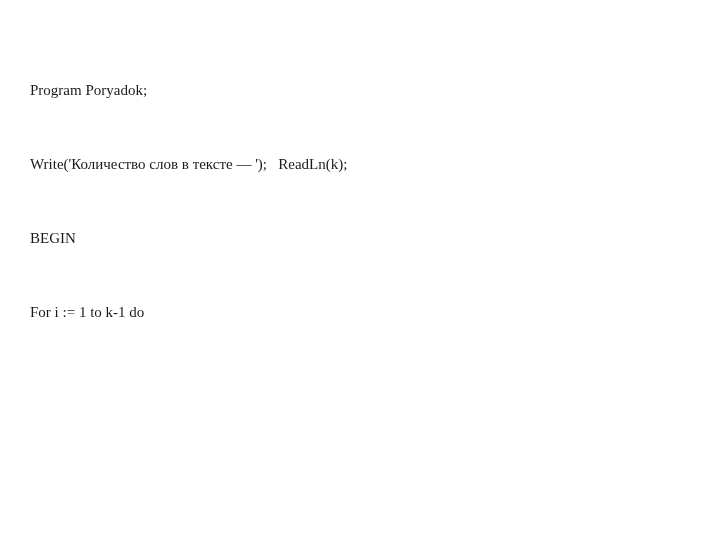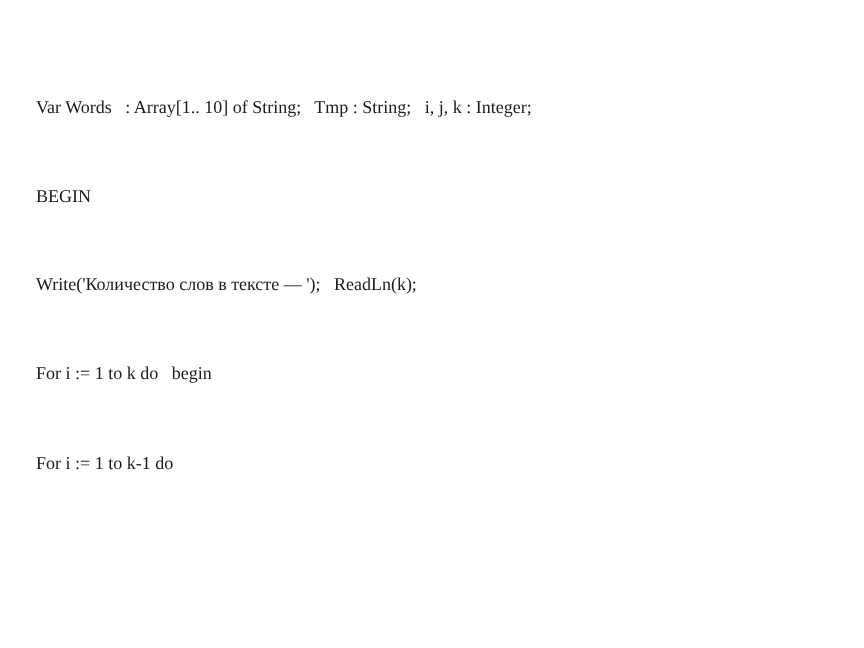--- a/index.html
+++ b/index.html
@@ -28,24 +28,23 @@
     }
 
     .code-line {
       display: block;
     }
   </style>
 </head>
 <body>
 
 <div class="code-block">
-  <span class="code-line">Var Words   : Array[1.. 10] of String;   Tmp : String;   i, j, k : Integer;</span>
+  <span class="code-line">Program Poryadok;</span>
+  <span class="code-line">Write('Количество слов в тексте — ');   ReadLn(k);</span>
   <span class="code-line">BEGIN</span>
-  <span class="code-line">Write('Количество слов в тексте — ');   ReadLn(k);</span>
-  <span class="code-line">For i := 1 to k do   begin</span>
   <span class="code-line">For i := 1 to k-1 do</span>
   
   
   
   
   
   
   
   
 </div>

